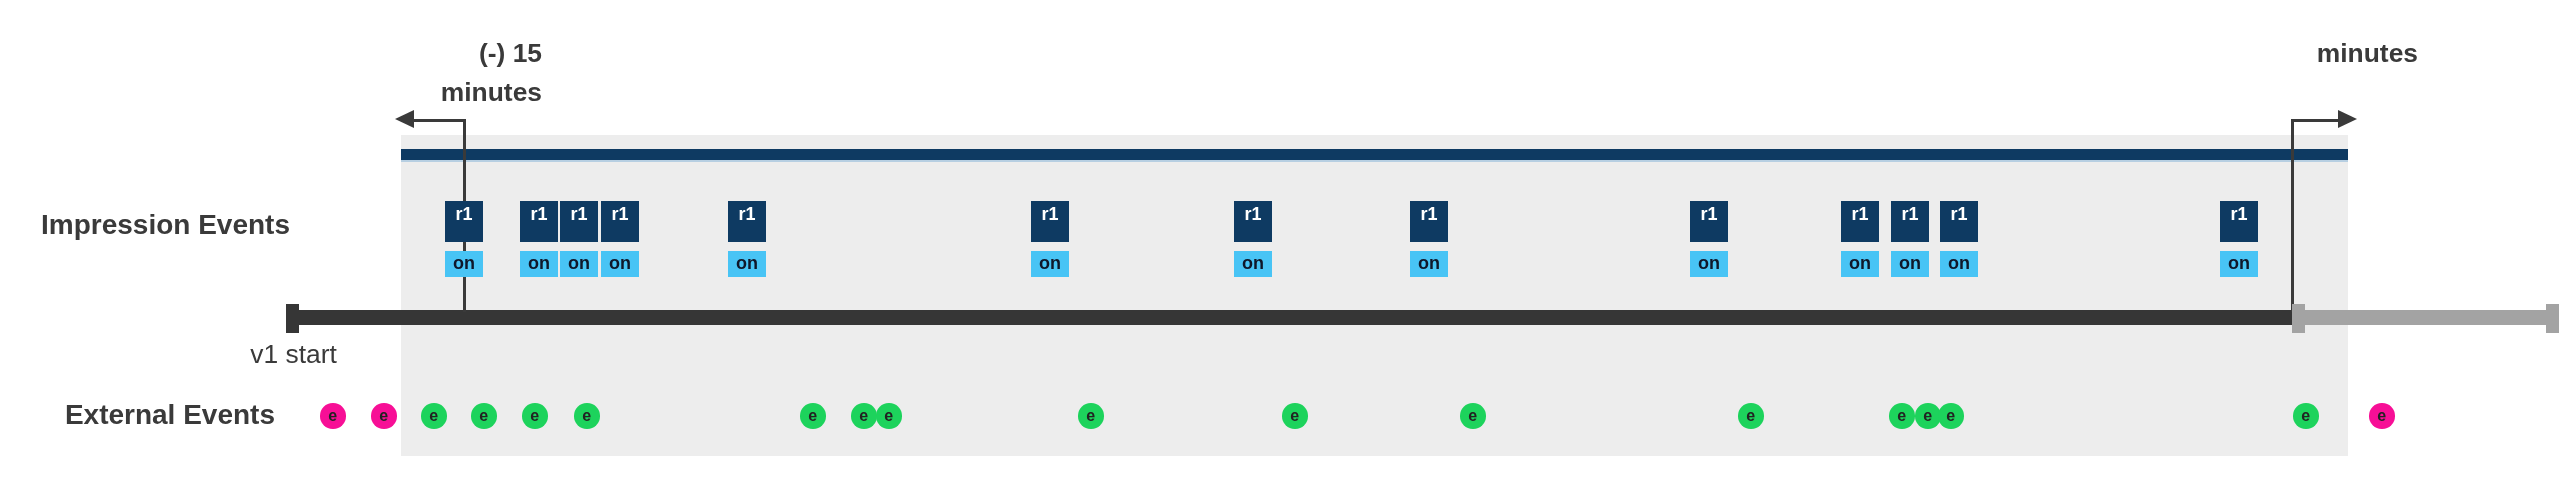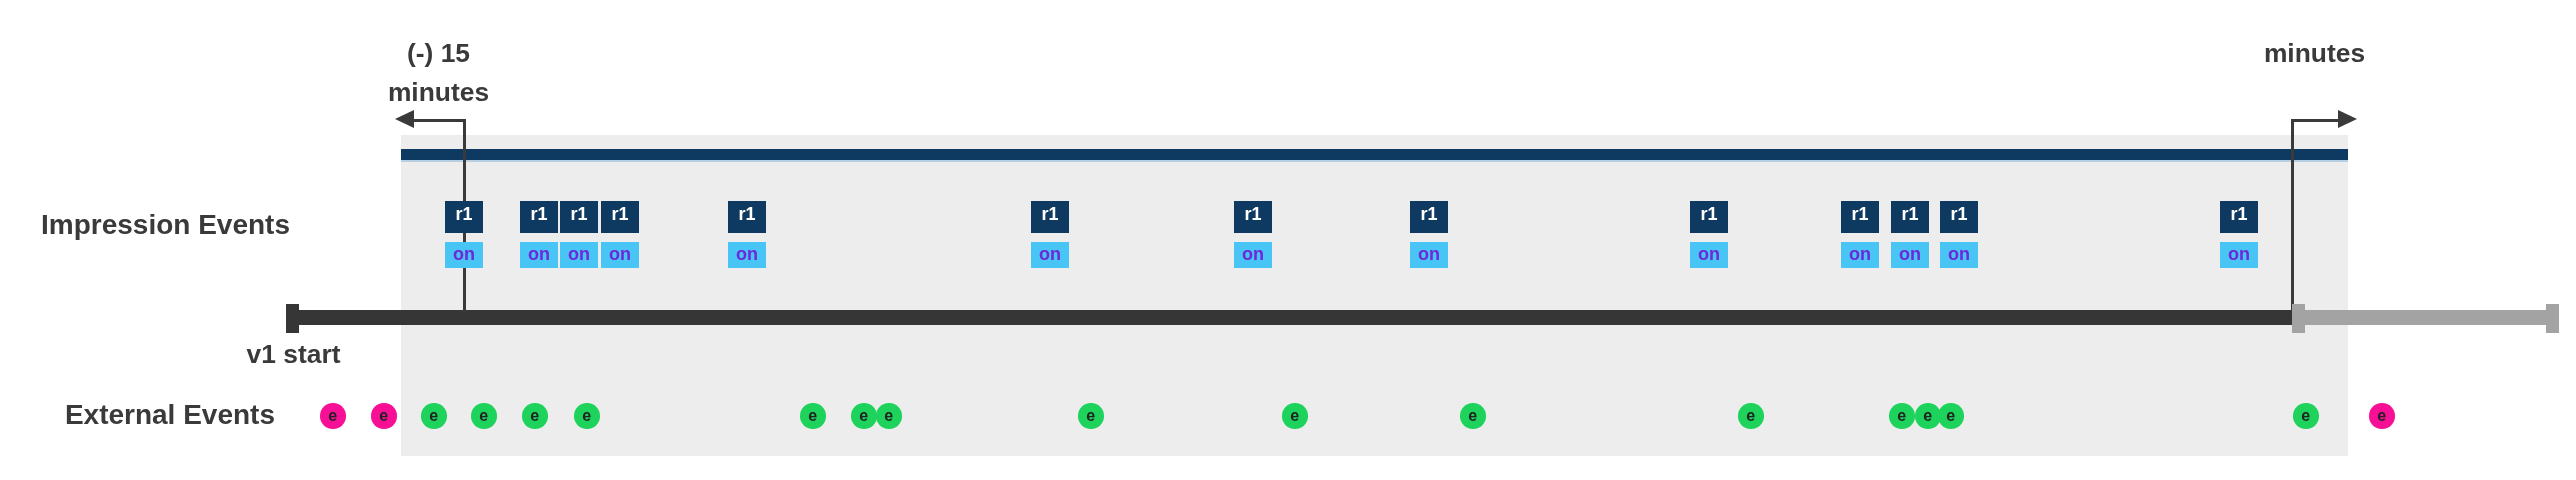--- a/index.html
+++ b/index.html
@@ -6,21 +6,21 @@
   html,body { background:#ffffff; }
   body { font-family:"Liberation Sans", sans-serif; }
 
   .stage { position:relative; width:2576px; height:481px; background:#ffffff; overflow:hidden; color:#3a3a3a; }
 
   .panel { position:absolute; left:401px; top:135px; width:1947px; height:321px; background:#ededed; }
 
   .navy-bar { position:absolute; left:401px; top:149px; width:1947px; height:13.2px;
               background:#0e3a62; border-bottom:2.8px solid #b7cfe2; }
 
-  .minutes-label { position:absolute; top:34px; width:207px; text-align:center;
+  .minutes-label { position:absolute; top:34px; width:207px; text-align:right;
                    font-size:26.4px; font-weight:600; line-height:39px; color:#3a3a3a; }
   .minutes-left  { left:335px; }
   .minutes-right { left:2211px; }
 
   .vline { position:absolute; width:2.8px; background:#3a3a3a; z-index:3; }
   .vline-left  { left:463px;  top:120px; height:192px; }
   .vline-right { left:2291px; top:120px; height:192px; }
 
   .hline { position:absolute; height:2.8px; background:#3a3a3a; top:119px; z-index:3; }
   .hline-left  { left:411px;  width:55px; }
@@ -29,34 +29,34 @@
   .arrowhead { position:absolute; width:0; height:0; top:110px; z-index:3; }
   .arrowhead-left  { left:395px;  border-top:9.4px solid transparent; border-bottom:9.4px solid transparent; border-right:19px solid #3a3a3a; }
   .arrowhead-right { left:2338px; border-top:9.4px solid transparent; border-bottom:9.4px solid transparent; border-left:19px solid #3a3a3a; }
 
   .row-label { position:absolute; left:0; width:275px; text-align:right;
                font-size:28px; font-weight:600; color:#3a3a3a; white-space:nowrap;padding-left:41px; }
   .impressions-label { top:209px; }
   .external-label    { top:399px; }
 
   .imp-event { position:absolute; top:201px; width:38px; z-index:4; }
-  .r1-box { width:38px; height:32px; background:#0e3a62; color:#ffffff; font-size:18px; font-weight:600;
+  .r1-box { width:38px; height:41px; background:#0e3a62; color:#ffffff; font-size:18px; font-weight:600;
             text-align:center; line-height:26.4px; margin-bottom:9.4px; }
-  .on-box { width:38px; height:25.5px; background:#48c4f5; color:#6d28d9; font-size:18px; font-weight:600;
+  .on-box { width:38px; height:25.5px; background:#48c4f5; color:#0f172a; font-size:18px; font-weight:600;
             text-align:center; line-height:25.5px; }
 
   .timeline-dark { position:absolute; left:286px; top:310px; width:2008px; height:15px; background:#363636; z-index:2; }
   .timeline-gray { position:absolute; left:2301px; top:310px; width:253px; height:15px; background:#a3a3a3; z-index:2; }
   .cap { position:absolute; top:304px; width:13.2px; height:29px; z-index:4; }
   .cap-v1  { left:286px;  background:#363636; }
   .cap-v2  { left:2292px; background:#a3a3a3; }
   .cap-end { left:2546px; background:#a3a3a3; }
 
   .tl-label { position:absolute; top:339px; width:207px; text-align:center;
-              font-size:26.4px; font-weight:700; color:#3a3a3a; white-space:nowrap; }
+              font-size:26.4px; font-weight:400; color:#3a3a3a; white-space:nowrap; }
   .v1-label { left:190px; }
   .v2-label { left:2197px; }
 
   .ext-event { position:absolute; top:403px; width:25.5px; height:25.5px; border-radius:50%;
                color:#222222; font-size:16px; font-weight:600; text-align:center; line-height:25.5px; z-index:4; }
 </style>
 </head>
 <body>
 
 <div class="stage">

